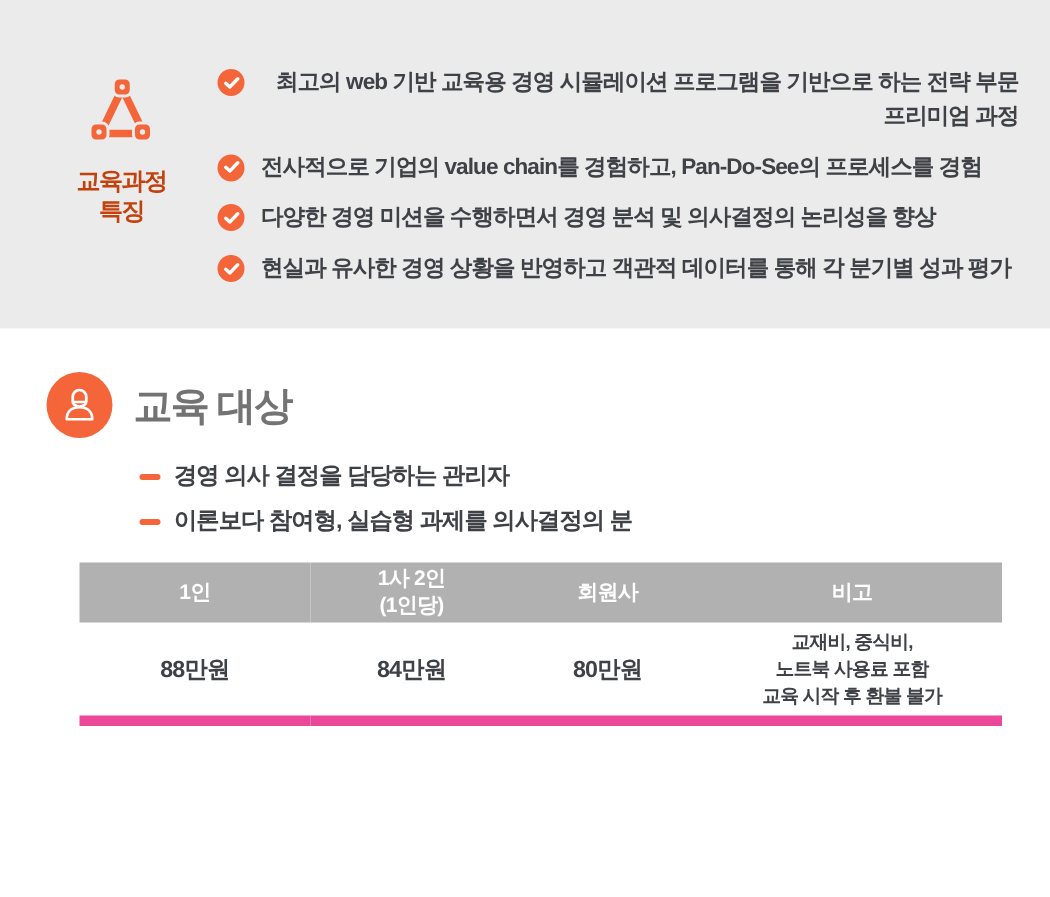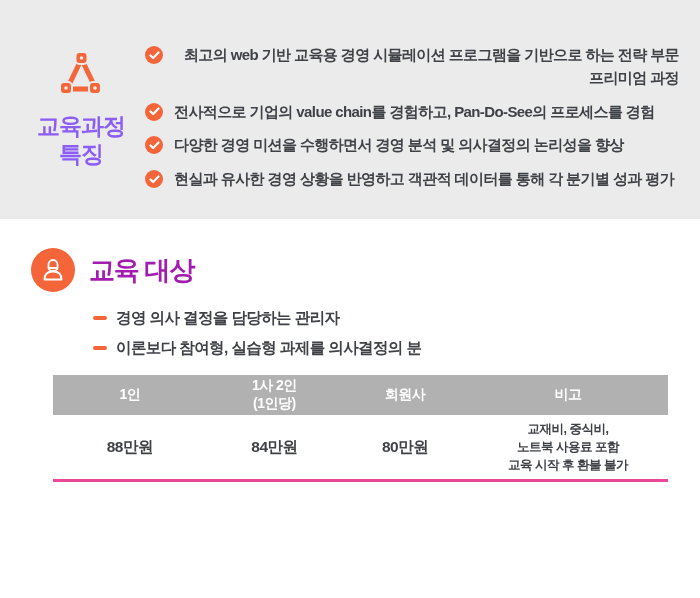--- a/index.html
+++ b/index.html
@@ -21,22 +21,22 @@
   }
   .features-left {
     width: 112px;
     flex-shrink: 0;
     text-align: center;
     padding-top: 6px;
   }
   .features-left svg { display: block; margin: 0 auto; }
   .features-title {
     margin-top: 13px;
-    color: #8b5cf6;
-    font-size: 23px;
+    color: #c2410c;
+    font-size: 16px;
     font-weight: bold;
     line-height: 1.22;
     letter-spacing: -1px;
   }
   .features-list { flex: 1; padding-left: 8px; text-align: right; }
   .feature-item {
     display: flex;
     align-items: flex-start;
     margin-bottom: 11px;
   }
@@ -67,21 +67,21 @@
   .fees .section-header { padding-top: 28px; }
   .round-icon {
     width: 44px; height: 44px;
     border-radius: 50%;
     background: #f4653a;
     flex-shrink: 0;
     display: flex; align-items: center; justify-content: center;
   }
   .section-title {
     margin-left: 14px;
-    color: #a21caf;
+    color: #737373;
     font-size: 26px;
     font-weight: bold;
     letter-spacing: -1.2px;
   }
 
   
   .audience-list { margin: 16px 0 0 93px; text-align: center; }
   .audience-item {
     display: flex;
     align-items: flex-start;
@@ -121,21 +121,21 @@
     white-space: pre-line;
     letter-spacing: -0.5px;
   }
   .fee-table td {
     height: 66px;
     text-align: center;
     vertical-align: middle;
     font-size: 15.5px;
     font-weight: bold;
     color: #3e4146;
-    border-bottom: 3px solid #ec4899;
+    border-bottom: 7px solid #ec4899;
     letter-spacing: -0.5px;
   }
   .fee-table td.remark {
     font-size: 12.5px;
     line-height: 1.45;
     white-space: pre-line;
   }
   .col-1 { width: 25%; }
   .col-2 { width: 22%; }
   .col-3 { width: 20.5%; }

